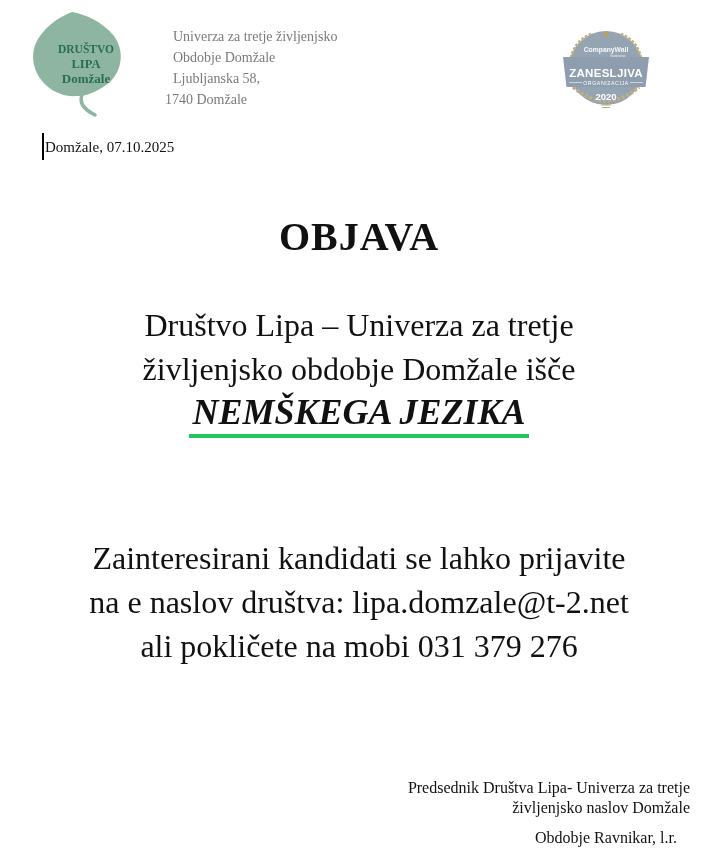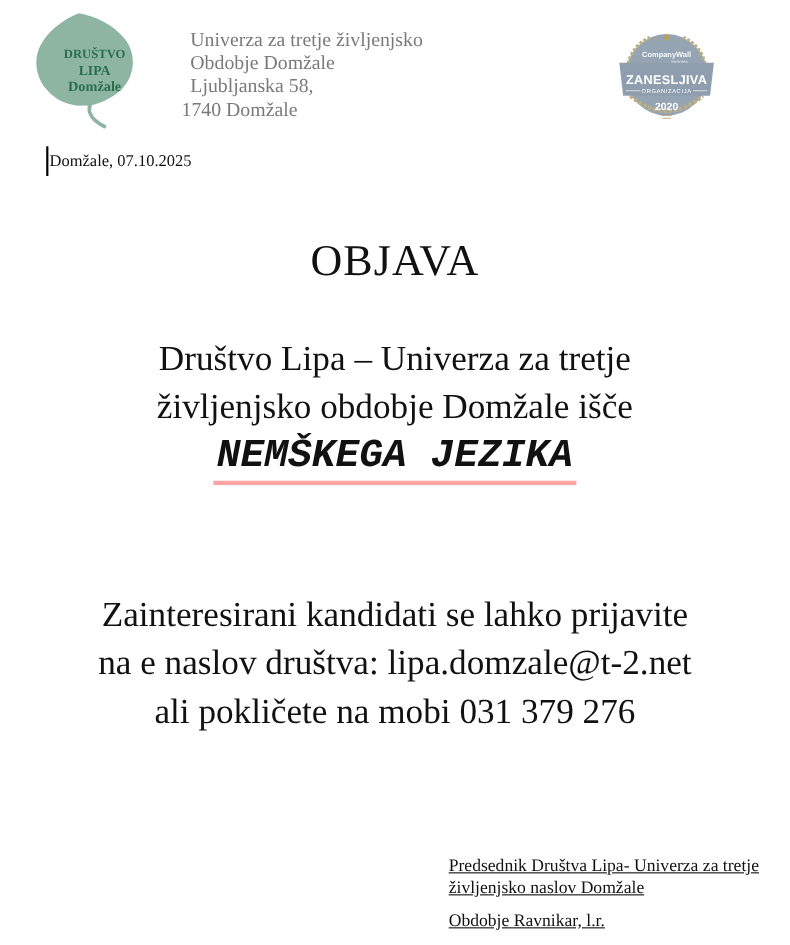--- a/index.html
+++ b/index.html
@@ -3,39 +3,39 @@
 <meta charset="utf-8">
 <style>
   html,body { margin:0; padding:0; background:#ffffff; }
   .page {
     position:relative; width:718px; height:859px; background:#ffffff; overflow:hidden;
     font-family:"Liberation Serif","DejaVu Serif",serif; color:var(--ink,#111);
   }
 
   
   .logo { position:absolute; left:27px; top:4px; width:100px; height:115px; }
-  .addr { position:absolute; left:173px; top:26px; font-size:18px; line-height:21px; color:var(--header-gray,#7a7a7a); }
+  .addr { position:absolute; left:173px; top:26px; font-size:14px; line-height:21px; color:var(--header-gray,#7a7a7a); }
   .addr .outdent { margin-left:-8px; }
   .badge { position:absolute; left:556px; top:26px; width:104px; height:96px; }
 
   
   .cursor { position:absolute; left:42px; top:133px; width:2px; height:27px; background:#000; }
   .date { position:absolute; left:45px; top:139px; font-size:15px; }
 
   
   .title { position:absolute; left:0; top:213px; width:100%; margin:0; text-align:center;
-           font-size:40px; font-weight:normal; letter-spacing:1px; }
+           font-size:40px; font-weight:bold; letter-spacing:1px; }
   .para { position:absolute; left:0; width:100%; text-align:center; font-size:32px; line-height:44px; }
   .p1 { top:303px; }
   .p2 { top:536px; }
   .hl { display:inline-block; font-size:36px; font-style:italic; font-weight:bold;
-        border-bottom:4px solid #fca5a5; padding:0 3px 2px; line-height:40px;font-family:Liberation Mono, monospace; }
+        border-bottom:4px solid #22c55e; padding:0 3px 2px; line-height:40px; }
 
   
-  .sig { position:absolute; right:28px; top:778px; text-align:left; font-size:16px; line-height:20px;text-decoration:underline; }
+  .sig { position:absolute; right:28px; top:778px; text-align:right; font-size:16px; line-height:20px; }
   .sig .name { margin-top:10px; padding-right:13px; }
 
   svg text { user-select:none; }
 </style>
 </head>
 <body>
 
 <div class="page">
 
   <div class="logo">

